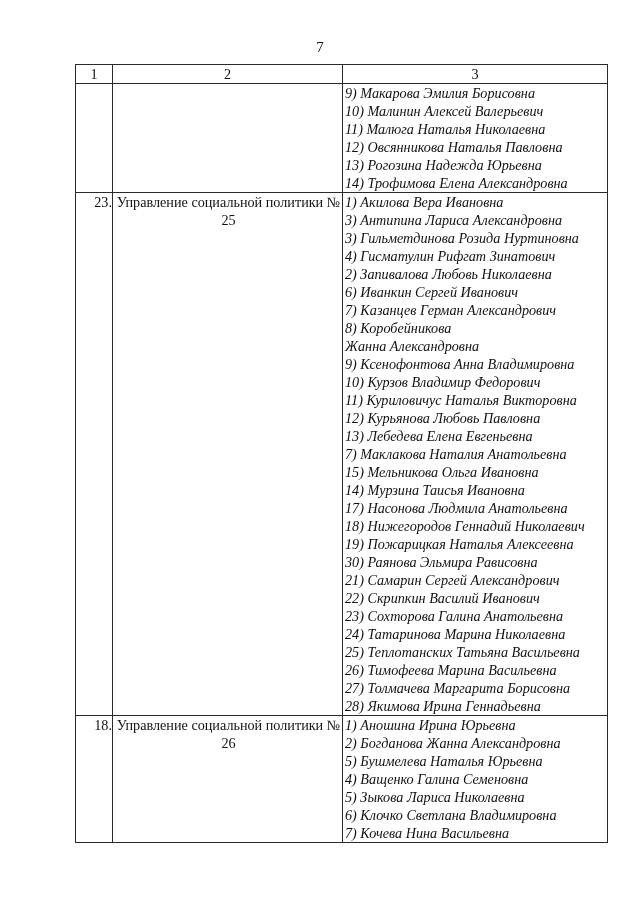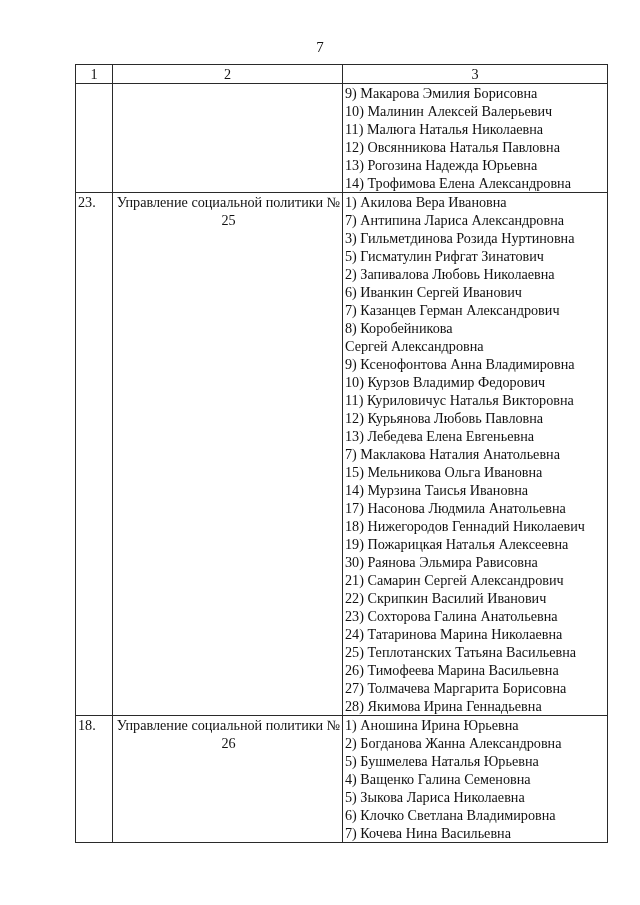--- a/index.html
+++ b/index.html
@@ -42,34 +42,35 @@
   }
   table.doc-table th {
     text-align: center;
     padding: 0;
     height: 17px;
   }
   col.c1 { width: 37px; }
   col.c2 { width: 230px; }
   col.c3 { width: 265px; }
   td.num {
-    text-align: left;
+    text-align: right;
     padding: 0;
   }
   td.dept {
     padding-left: 3px;
     text-align: center;
   }
   td.names {
     padding-left: 2px;
     white-space: nowrap;
   }
   .name-line {
     display: block;
     height: 18px;
+    font-style: italic;
   }
 </style>
 </head>
 <body>
 
 <div class="page-number">7</div>
 
 <table class="doc-table">
   <colgroup>
     <col class="c1">
@@ -94,28 +95,28 @@
           <span class="name-line">12) Овсянникова Наталья Павловна</span>
           <span class="name-line">13) Рогозина Надежда Юрьевна</span>
           <span class="name-line">14) Трофимова Елена Александровна</span>
         </td>
       </tr>
       <tr>
         <td class="num">23.</td>
         <td class="dept">Управление социальной политики № 25</td>
         <td class="names">
           <span class="name-line">1) Акилова Вера Ивановна</span>
-          <span class="name-line">7) Антипина Лариса Александровна</span>
+          <span class="name-line">3) Антипина Лариса Александровна</span>
           <span class="name-line">3) Гильметдинова Розида Нуртиновна</span>
-          <span class="name-line">5) Гисматулин Рифгат Зинатович</span>
+          <span class="name-line">4) Гисматулин Рифгат Зинатович</span>
           <span class="name-line">2) Запивалова Любовь Николаевна</span>
           <span class="name-line">6) Иванкин Сергей Иванович</span>
           <span class="name-line">7) Казанцев Герман Александрович</span>
           <span class="name-line">8) Коробейникова</span>
-          <span class="name-line">Сергей Александровна</span>
+          <span class="name-line">Жанна Александровна</span>
           <span class="name-line">9) Ксенофонтова Анна Владимировна</span>
           <span class="name-line">10) Курзов Владимир Федорович</span>
           <span class="name-line">11) Куриловичус Наталья Викторовна</span>
           <span class="name-line">12) Курьянова Любовь Павловна</span>
           <span class="name-line">13) Лебедева Елена Евгеньевна</span>
           <span class="name-line">7) Маклакова Наталия Анатольевна</span>
           <span class="name-line">15) Мельникова Ольга Ивановна</span>
           <span class="name-line">14) Мурзина Таисья Ивановна</span>
           <span class="name-line">17) Насонова Людмила Анатольевна</span>
           <span class="name-line">18) Нижегородов Геннадий Николаевич</span>

